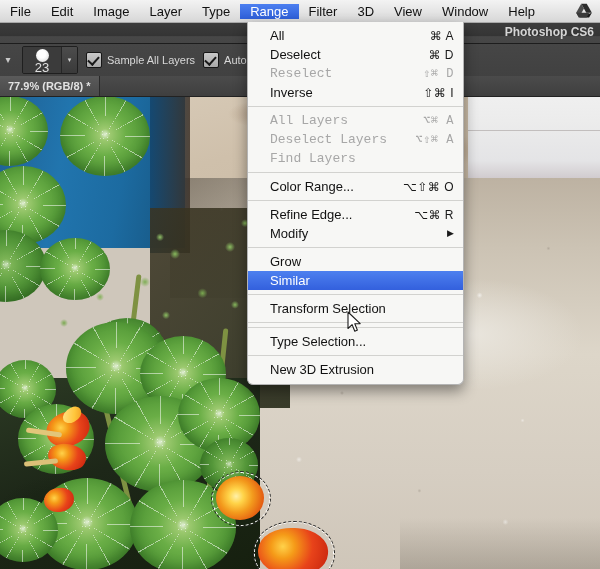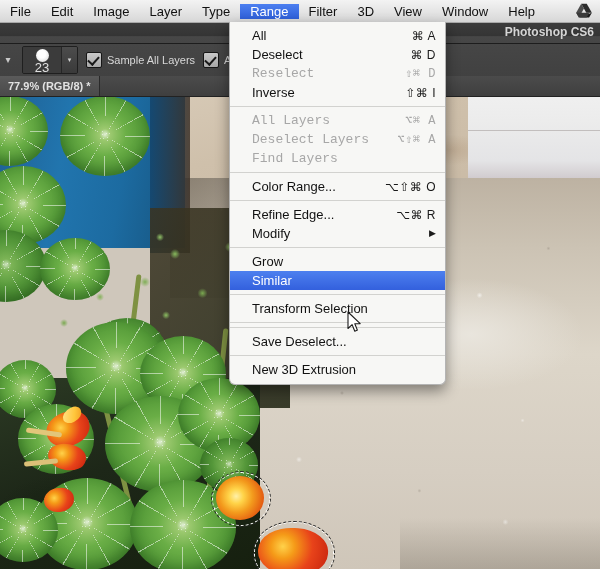--- a/index.html
+++ b/index.html
@@ -232,21 +232,21 @@
     background: linear-gradient(180deg,#4c7ff0 0%, #2f5fd8 100%);
     color:#fff;
   }
   #menubar-right {
     margin-left:auto; display:flex; align-items:center; padding-right:6px;
   }
   .drive-icon { width:20px; height:16px; display:block; }
 
   
   #select-menu {
-    position: absolute; left: 229px; top: 22px;
+    position: absolute; left: 247px; top: 22px;
     width: 217px;
     background: #f7f7f5;
     border: 1px solid #b4b4b4;
     border-top: none;
     border-radius: 0 0 6px 6px;
     box-shadow: 0 6px 14px rgba(0,0,0,.42);
     padding: 4px 0 5px 0;
     box-sizing: border-box;
   }
   .mi {
@@ -508,21 +508,21 @@
       <span class="label">Transform Selection</span>
       <span class="short"></span>
     </div>
 
     <div class="sep"></div>
 
 
     <div class="sep"></div>
 
     <div class="mi">
-      <span class="label">Save Deselect...</span>
+      <span class="label">Type Selection...</span>
       <span class="short"></span>
     </div>
 
     <div class="sep"></div>
 
     <div class="mi">
       <span class="label">New 3D Extrusion</span>
       <span class="short"></span>
     </div>
   </div>

